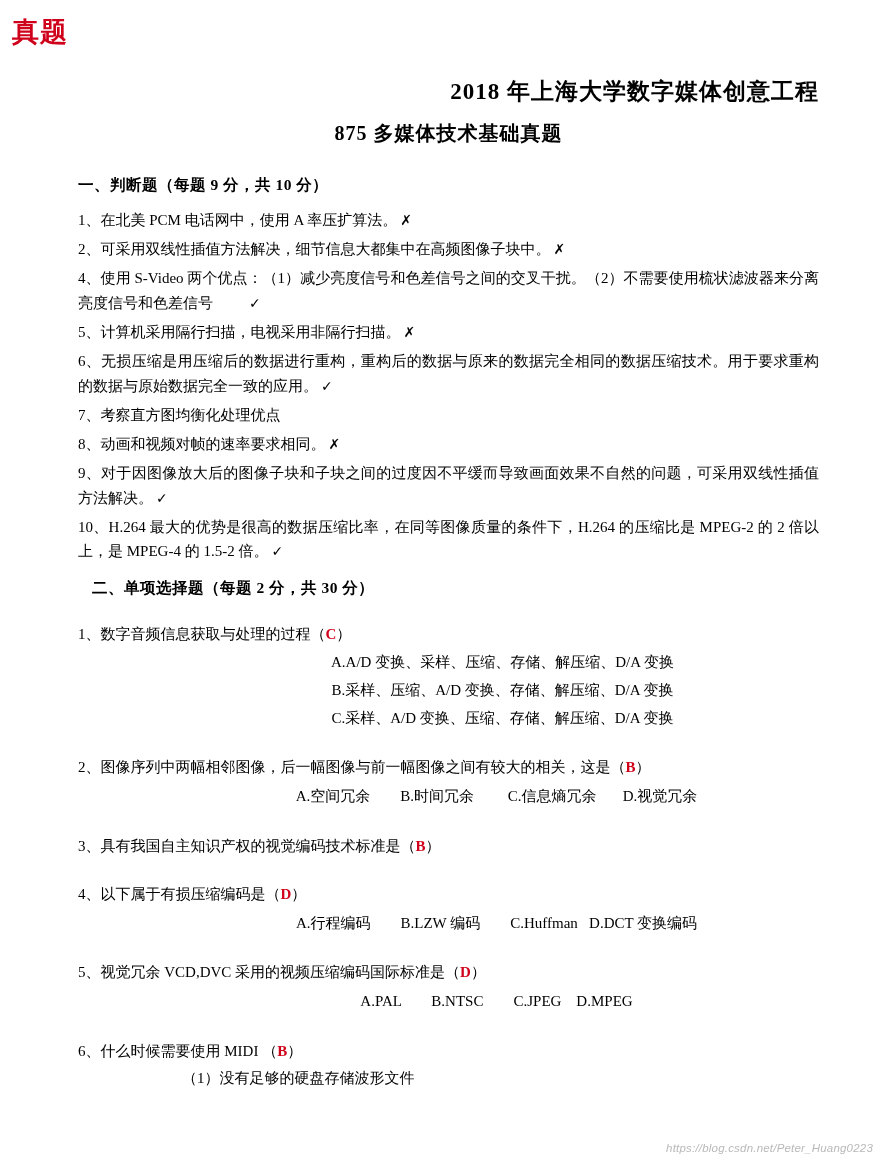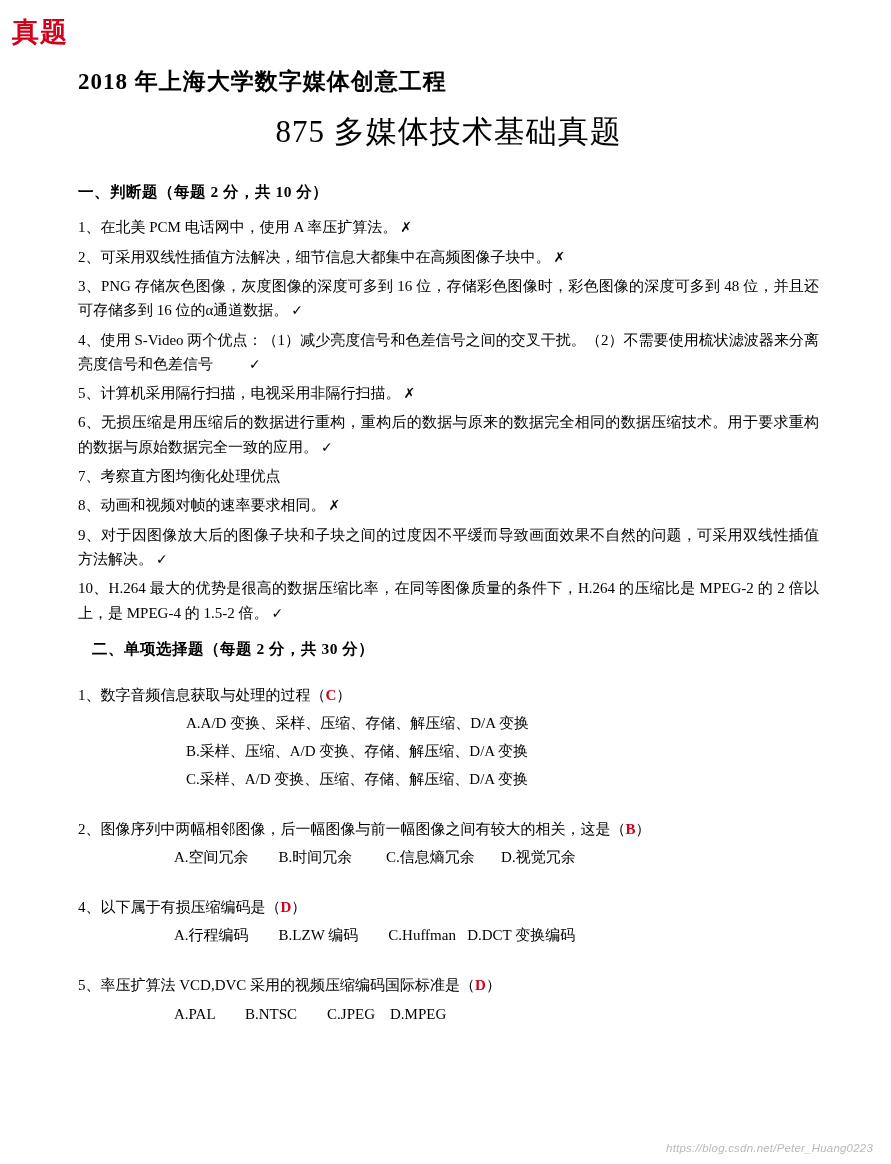--- a/index.html
+++ b/index.html
@@ -29,31 +29,31 @@
     font-family: "DejaVu Sans", sans-serif;
     font-weight: bold;
     font-size: 27px;
     color: #d0021b;
     letter-spacing: 1px;
   }
   .content {
     padding: 62px 72px 0 78px;
   }
   h1.doc-title {
-    text-align: left;
+    text-align: right;
     font-size: 23px;
     font-weight: bold;
-    margin: 2px 0 6px 0;
+    margin: 12px 0 6px 0;
     line-height: 1.6;
     letter-spacing: 1px;
   }
   h2.doc-subtitle {
     text-align: center;
-    font-size: 31px;
-    font-weight: normal;
+    font-size: 20px;
+    font-weight: bold;
     margin: 0 0 26px 0;
     line-height: 1.6;
     letter-spacing: 1px;
   }
   .section-heading {
     font-size: 15.5px;
     font-weight: bold;
     margin: 14px 0 12px 0;
     letter-spacing: 0.5px;
   }
@@ -84,20 +84,21 @@
     font-weight: bold;
   }
   .choices {
     font-size: 15px;
     line-height: 1.85;
     margin: 0 0 4px 0;
   }
   .choice-line {
     padding-left: 108px;
     white-space: pre;
+    text-align: center;
   }
   .choice-line.tight {
     padding-left: 96px;
   }
   .q-block {
     margin-bottom: 2px;
   }
   .sub-item {
     font-size: 15px;
     line-height: 1.7;
@@ -125,26 +126,25 @@
 
 <div class="page">
 
   <div class="stamp">真题</div>
 
   <div class="content">
 
     <h1 class="doc-title">2018 年上海大学数字媒体创意工程</h1>
     <h2 class="doc-subtitle">875 多媒体技术基础真题</h2>
 
-    <div class="section-heading">一、判断题（每题 2 分，共 10 分）</div>
+    <div class="section-heading">一、判断题（每题 9 分，共 10 分）</div>
 
     <div>
       <p class="q-item"><span class="q-num">1、</span><span>在北美 PCM 电话网中，使用 A 率压扩算法。</span><span class="mark">✗</span></p>
       <p class="q-item"><span class="q-num">2、</span><span>可采用双线性插值方法解决，细节信息大都集中在高频图像子块中。</span><span class="mark">✗</span></p>
-      <p class="q-item"><span class="q-num">3、</span><span>PNG 存储灰色图像，灰度图像的深度可多到 16 位，存储彩色图像时，彩色图像的深度可多到 48 位，并且还可存储多到 16 位的α通道数据。</span><span class="mark">✓</span></p>
       <p class="q-item"><span class="q-num">4、</span><span>使用 S-Video 两个优点：（1）减少亮度信号和色差信号之间的交叉干扰。（2）不需要使用梳状滤波器来分离亮度信号和色差信号</span><span class="mark gap">✓</span></p>
       <p class="q-item"><span class="q-num">5、</span><span>计算机采用隔行扫描，电视采用非隔行扫描。</span><span class="mark">✗</span></p>
       <p class="q-item"><span class="q-num">6、</span><span>无损压缩是用压缩后的数据进行重构，重构后的数据与原来的数据完全相同的数据压缩技术。用于要求重构的数据与原始数据完全一致的应用。</span><span class="mark">✓</span></p>
       <p class="q-item"><span class="q-num">7、</span><span>考察直方图均衡化处理优点</span><span class="mark"></span></p>
       <p class="q-item"><span class="q-num">8、</span><span>动画和视频对帧的速率要求相同。</span><span class="mark">✗</span></p>
       <p class="q-item"><span class="q-num">9、</span><span>对于因图像放大后的图像子块和子块之间的过度因不平缓而导致画面效果不自然的问题，可采用双线性插值方法解决。</span><span class="mark">✓</span></p>
       <p class="q-item"><span class="q-num">10、</span><span>H.264 最大的优势是很高的数据压缩比率，在同等图像质量的条件下，H.264 的压缩比是 MPEG-2 的 2 倍以上，是 MPEG-4 的 1.5-2 倍。</span><span class="mark">✓</span></p>
     </div>
 
     <div class="section-heading indent">二、单项选择题（每题 2 分，共 30 分）</div>
@@ -161,35 +161,42 @@
       </div>
 
       <div class="q-block">
         <p class="mc-item"><span>2、</span><span>图像序列中两幅相邻图像，后一幅图像与前一幅图像之间有较大的相关，这是（</span><span class="ans">B</span><span>）</span></p>
         <div class="choices">
           <div class="choice-line tight">A.空间冗余        B.时间冗余         C.信息熵冗余       D.视觉冗余</div>
         </div>
       </div>
 
       <div class="q-block">
+        <p class="mc-item"><span>3、</span><span>具有我国自主知识产权的视觉编码技术标准是（</span><span class="ans">B</span><span>）</span></p>
       </div>
 
       <div class="q-block">
         <p class="mc-item"><span>4、</span><span>以下属于有损压缩编码是（</span><span class="ans">D</span><span>）</span></p>
         <div class="choices">
           <div class="choice-line tight">A.行程编码        B.LZW 编码        C.Huffman   D.DCT 变换编码</div>
         </div>
       </div>
 
       <div class="q-block">
-        <p class="mc-item"><span>5、</span><span>率压扩算法 VCD,DVC 采用的视频压缩编码国际标准是（</span><span class="ans">D</span><span>）</span></p>
+        <p class="mc-item"><span>5、</span><span>视觉冗余 VCD,DVC 采用的视频压缩编码国际标准是（</span><span class="ans">D</span><span>）</span></p>
         <div class="choices">
           <div class="choice-line tight">A.PAL        B.NTSC        C.JPEG    D.MPEG</div>
         </div>
       </div>
 
+      <div class="q-block">
+        <p class="mc-item"><span>6、</span><span>什么时候需要使用 MIDI        （</span><span class="ans">B</span><span>）</span></p>
+        <div class="choices">
+          <div class="sub-item">（1）没有足够的硬盘存储波形文件</div>
+        </div>
+      </div>
 
     </div>
   </div>
 
   <div class="watermark">https://blog.csdn.net/Peter_Huang0223</div>
 
 </div>
 
 </body></html>

